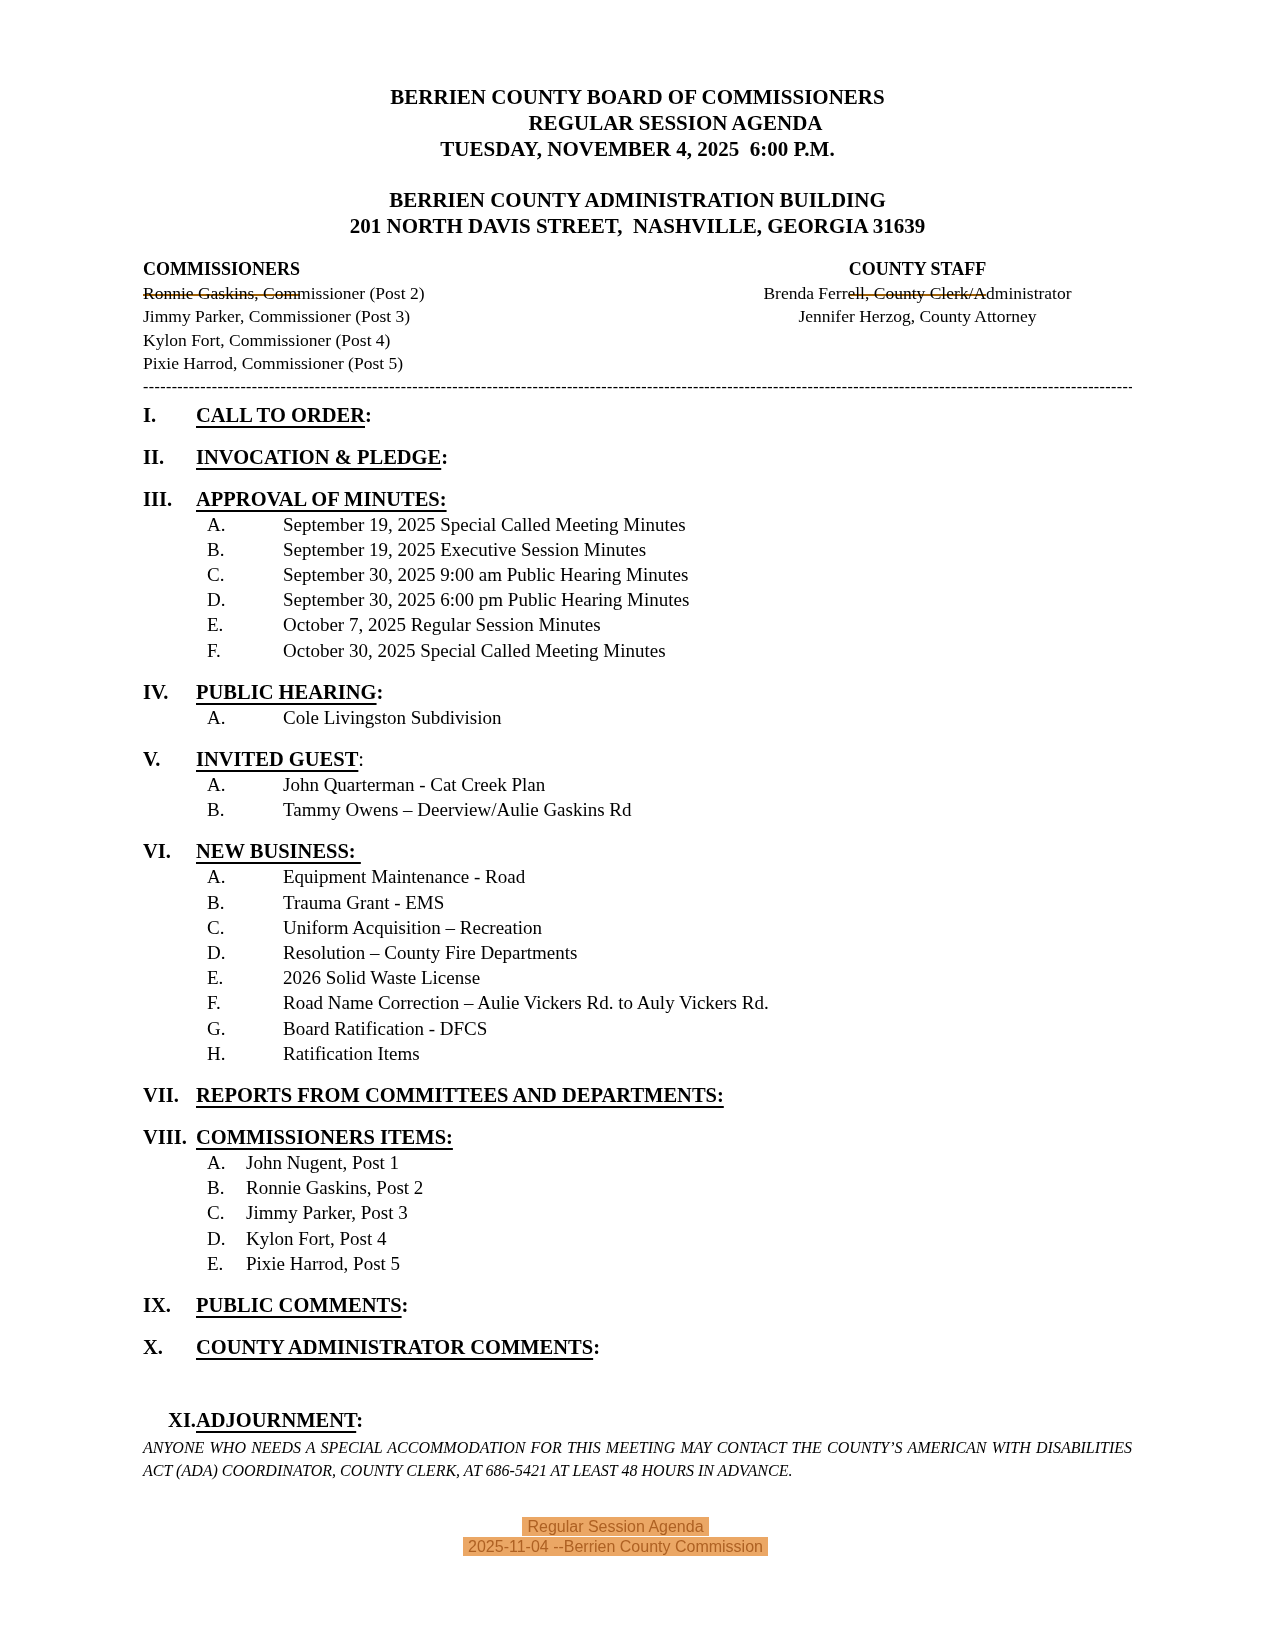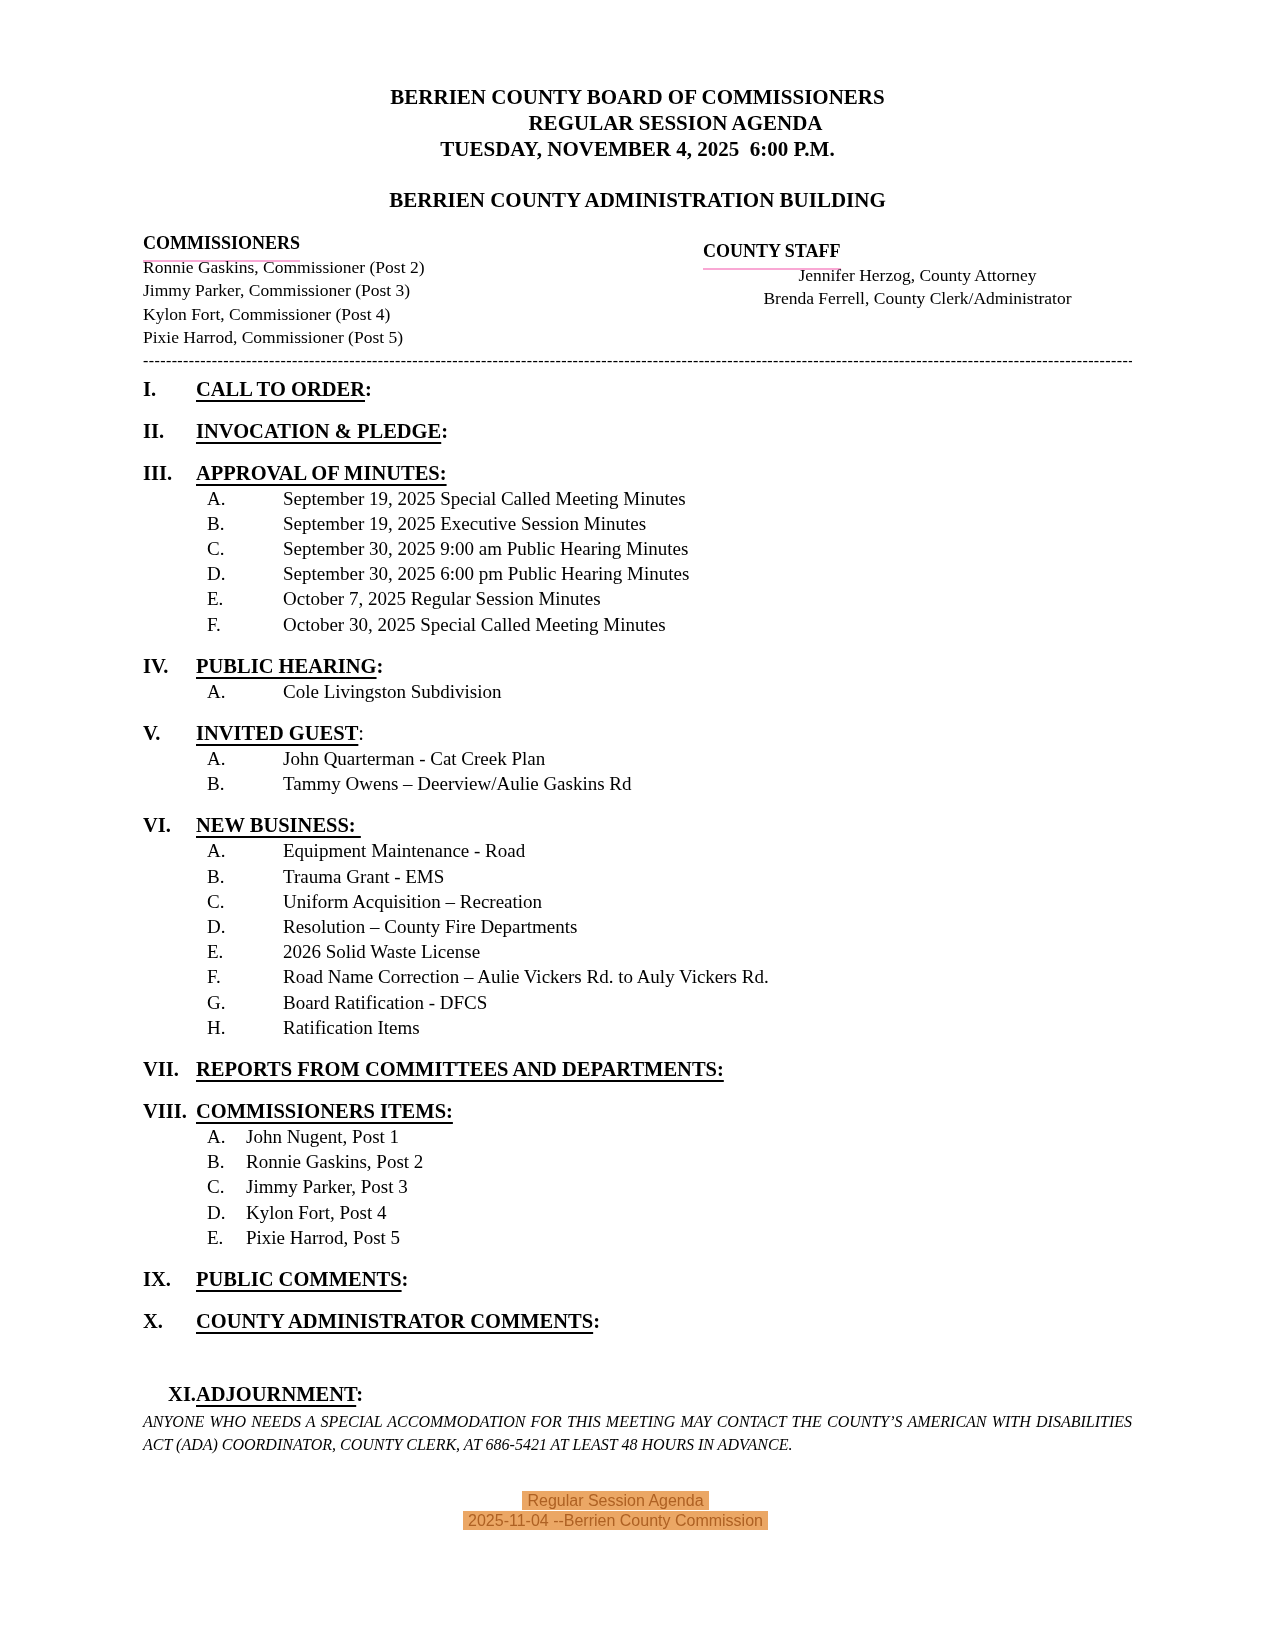--- a/index.html
+++ b/index.html
@@ -12,22 +12,22 @@
   
   .tline{font-weight:bold;font-size:21px;line-height:26px;text-align:center;white-space:pre-wrap;}
   .tline.shift{transform:translateX(38px);}
   .venue-block{margin-top:25px;}
 
   
   .roster{display:flex;margin-top:19px;font-size:17.5px;line-height:23.5px;}
   .commissioners{width:560px;}
   .staff{flex:1;text-align:center;}
   .r-head{font-weight:bold;font-size:18px;}
-  .r-head span{border-bottom:2px solid #f9a8d4;padding-bottom:7px;}
-  .staff .r-head{text-align:left;margin-top:8px;}
+  .r-head span{border-bottom:2px solid #a16207;padding-bottom:15px;}
+  .staff .r-head{text-align:center;}
 
   
   .divider{white-space:nowrap;overflow:hidden;font-size:16px;line-height:19px;margin-top:1px;letter-spacing:.4px;}
 
   
   #agenda{margin-top:6px;}
   .sec{margin-top:16px;}
   .sec:first-child{margin-top:5px;}
   .sec.xspace{margin-top:47px;text-align:right;}
   .sec-head{display:flex;font-size:20.5px;font-weight:bold;line-height:26px;}
@@ -52,43 +52,44 @@
 <div class="page">
 
   <header>
     <div class="title-block">
       <div class="tline">BERRIEN COUNTY BOARD OF COMMISSIONERS</div>
       <div class="tline shift">REGULAR SESSION AGENDA</div>
       <div class="tline">TUESDAY, NOVEMBER 4, 2025  6:00 P.M.</div>
     </div>
     <div class="venue-block">
       <div class="tline">BERRIEN COUNTY ADMINISTRATION BUILDING</div>
+      <div class="tline">201 NORTH DAVIS STREET,  NASHVILLE, GEORGIA 31639</div>
     </div>
   </header>
 
   <section class="roster">
     <div class="commissioners">
       <div class="r-head"><span>COMMISSIONERS</span></div>
       <div class="r-list" id="commissioners-list">
 
   <div class="r-item">Ronnie Gaskins, Commissioner (Post 2)</div>
 
   <div class="r-item">Jimmy Parker, Commissioner (Post 3)</div>
 
   <div class="r-item">Kylon Fort, Commissioner (Post 4)</div>
 
   <div class="r-item">Pixie Harrod, Commissioner (Post 5)</div>
 </div>
     </div>
     <div class="staff">
       <div class="r-head"><span>COUNTY STAFF</span></div>
       <div class="r-list" id="staff-list">
+  <div class="r-item">Brenda Ferrell, County Clerk/Administrator</div>
+
   <div class="r-item">Jennifer Herzog, County Attorney</div>
-
-  <div class="r-item">Brenda Ferrell, County Clerk/Administrator</div>
 </div>
     </div>
   </section>
 
   <div class="divider">------------------------------------------------------------------------------------------------------------------------------------------------------------------------------------------------------------------------------------------------------------------------------------------------------------</div>
 
   <main id="agenda">
   <section class="sec">
     <div class="sec-head">
       <span class="numeral">I.</span>

